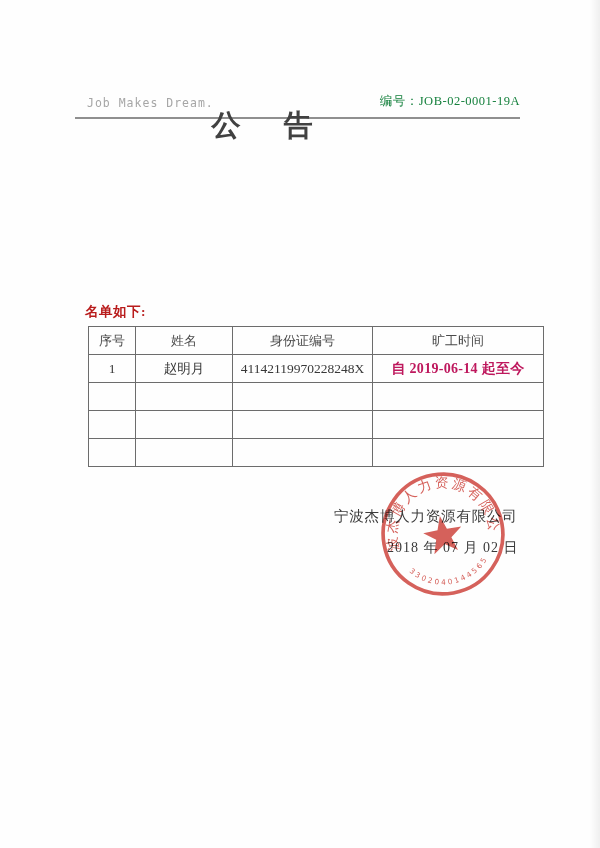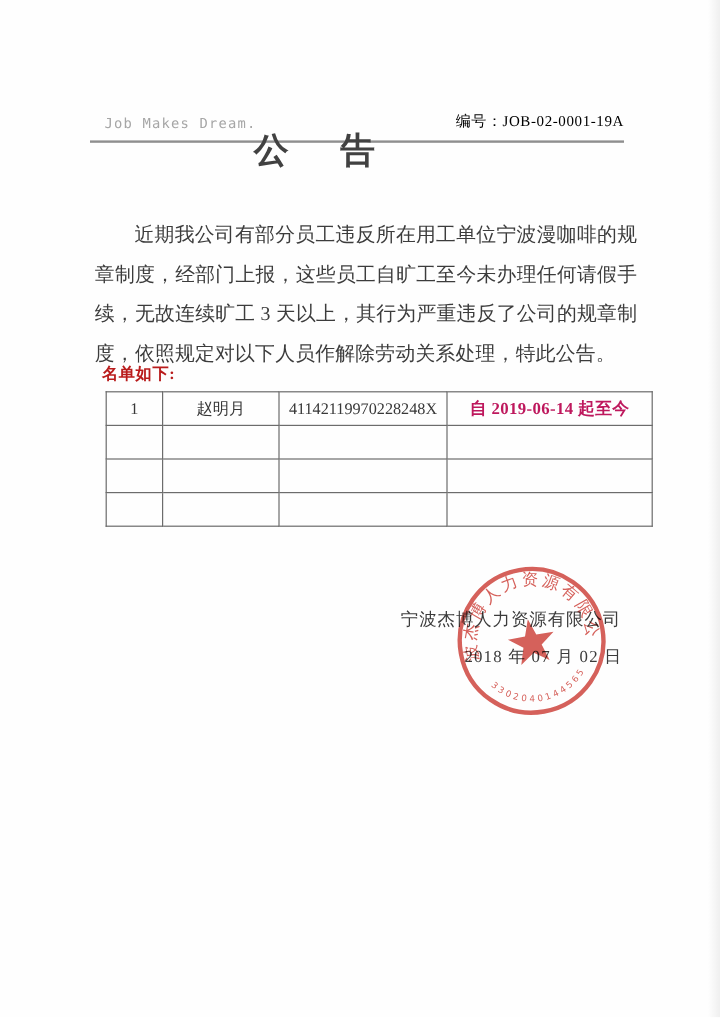--- a/index.html
+++ b/index.html
@@ -22,21 +22,21 @@
     padding-bottom:7px;
     border-bottom:2px solid #8f8f8f;
   }
   .slogan{
     font-family:"DejaVu Sans Mono","Liberation Mono",monospace;
     font-size:11.5px;color:#a6a6a6;letter-spacing:1px;
     padding-left:12px;
     margin-top:32px;
   }
   .doc-no{
-    font-size:12.5px;color:#000000;letter-spacing:0.5px;margin-top:47px;
+    font-size:12.5px;color:#15803d;letter-spacing:0.5px;margin-top:47px;
   }
   
   .doc-title{
     position:absolute;left:0;top:106px;width:524px;
     text-align:center;
     font-size:29px;font-weight:600;color:#414141;
     letter-spacing:18px;text-indent:18px;
   }
   
   .body-paragraph{
@@ -91,25 +91,30 @@
 
 <div class="page">
 
   <div class="header-row">
     <span class="slogan">Job Makes Dream.</span>
     <span class="doc-no"><span>编号：</span><span>JOB-02-0001-19A</span></span>
   </div>
 
   <div class="doc-title">公 告</div>
 
-  <div class="body-paragraph">近期我公司有部分员工违反所在用工单位宁波漫咖啡的规章制度，经部门上报，这些员工自旷工至今未办理任何请假手续，无故连续旷工 3 天以上，其行为严重违反了公司的规章制度，依照规定对以下人员作解除劳动关系处理，特此公告。</div>
   <div class="list-label">名单如下:</div>
 
   <table class="roster">
     <tbody>
+        <tr>
+      <th class="c0">序号</th>
+      <th class="c1">姓名</th>
+      <th class="c2">身份证编号</th>
+      <th class="c3">旷工时间</th>
+    </tr>
     <tr>
       <td class="c0 data">1</td>
       <td class="c1 data">赵明月</td>
       <td class="c2 data">41142119970228248X</td>
       <td class="c3 data strong">自 2019-06-14 起至今</td>
     </tr>
     <tr>
       <td class="c0"></td>
       <td class="c1"></td>
       <td class="c2"></td>

